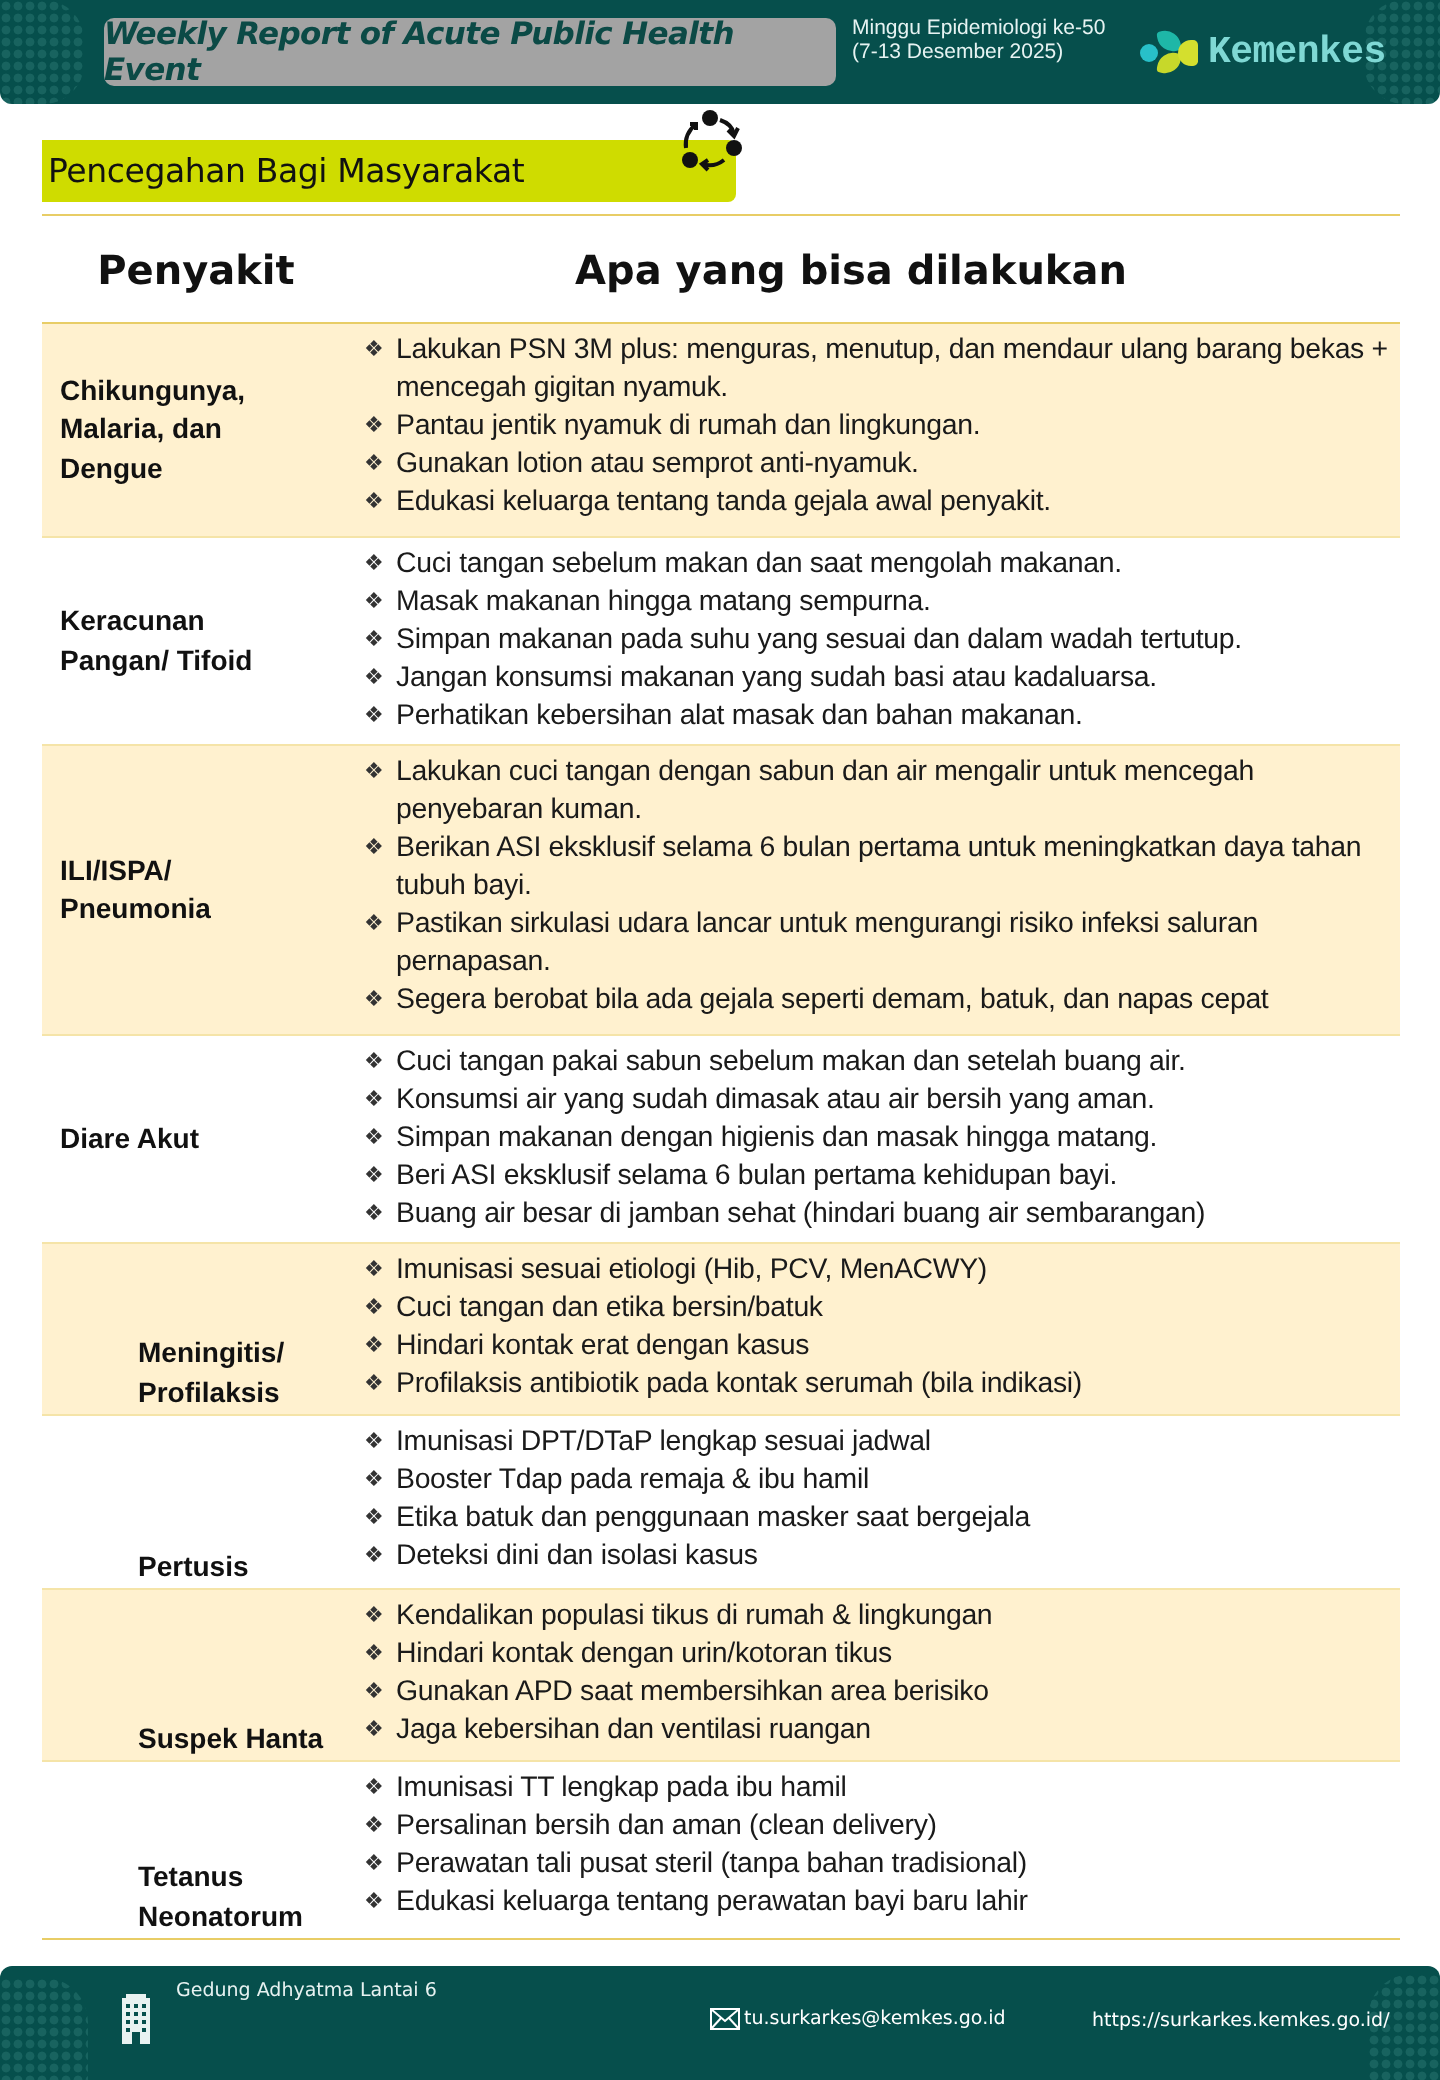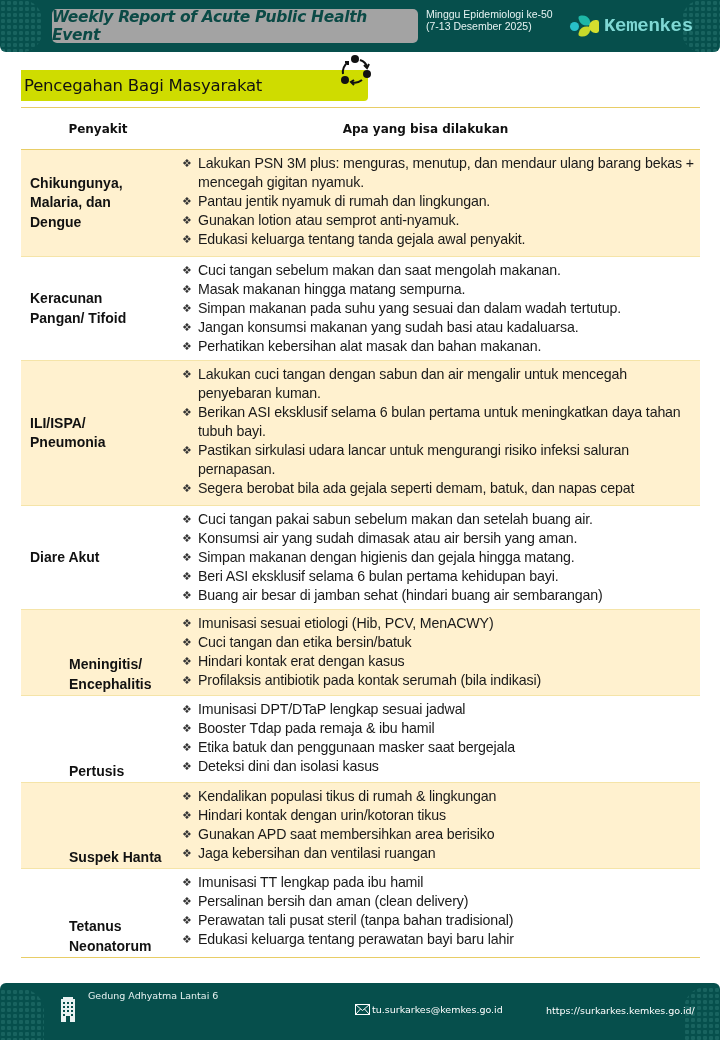--- a/index.html
+++ b/index.html
@@ -52,23 +52,23 @@
     display: flex; align-items: center; padding-left: 3px;
   }
   .section-title span {
     font-family: "DejaVu Sans", sans-serif; font-size: 16.5px; color: #111; letter-spacing: -0.2px;
   }
   .cycle-icon { position: absolute; left: 336px; top: 53px; width: 38px; height: 36px; }
 
   
   .table { position: absolute; left: 21px; top: 107px; width: 679px; }
   .thead {
-    height: 43px; border-top: 1.5px solid #e8cd66; border-bottom: 1.5px solid #e8cd66;
+    height: 55px; border-top: 1.5px solid #e8cd66; border-bottom: 1.5px solid #e8cd66;
     display: flex; align-items: center; font-weight: bold;
-    font-family: "DejaVu Sans", sans-serif; font-size: 12px;
+    font-family: "DejaVu Sans", sans-serif; font-size: 20px;
   }
   .thead .c1 { width: 150px; text-align: center; padding-left: 4px; }
   .thead .c2 { flex: 1; text-align: center; padding-right: 20px; }
 
   .row { display: flex; position: relative; border-bottom: 1.5px solid #f5e4a8; }
   .row.shaded { background: #fff1cf; }
   .row .disease {
     width: 160px; padding-left: 9px; font-weight: bold;
     font-family: "Liberation Sans", sans-serif; font-size: 14px; line-height: 19.5px;
     display: flex; flex-direction: column;
@@ -228,37 +228,37 @@
       <div class="action">
           <span class="bullet">❖</span>
           <span class="txt">Cuci tangan pakai sabun sebelum makan dan setelah buang air.</span>
         </div>
       <div class="action">
           <span class="bullet">❖</span>
           <span class="txt">Konsumsi air yang sudah dimasak atau air bersih yang aman.</span>
         </div>
       <div class="action">
           <span class="bullet">❖</span>
-          <span class="txt">Simpan makanan dengan higienis dan gejala hingga matang.</span>
+          <span class="txt">Simpan makanan dengan higienis dan masak hingga matang.</span>
         </div>
       <div class="action">
           <span class="bullet">❖</span>
           <span class="txt">Beri ASI eksklusif selama 6 bulan pertama kehidupan bayi.</span>
         </div>
       <div class="action">
           <span class="bullet">❖</span>
           <span class="txt">Buang air besar di jamban sehat (hindari buang air sembarangan)</span>
         </div>
     </div>
   </div>
 
   <div class="row shaded" style="height:86px;">
     <div class="disease bottom">
       <span>Meningitis/</span>
-      <span>Encephalitis</span>
+      <span>Profilaksis</span>
     </div>
     <div class="actions">
       <div class="action">
           <span class="bullet">❖</span>
           <span class="txt">Imunisasi sesuai etiologi (Hib, PCV, MenACWY)</span>
         </div>
       <div class="action">
           <span class="bullet">❖</span>
           <span class="txt">Cuci tangan dan etika bersin/batuk</span>
         </div>

